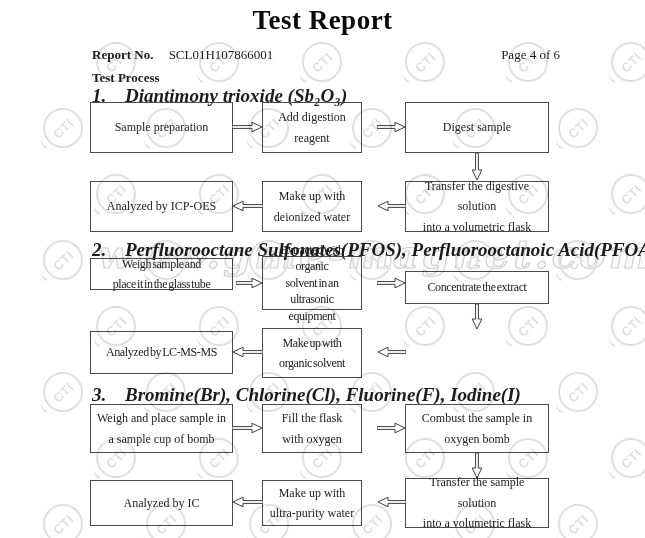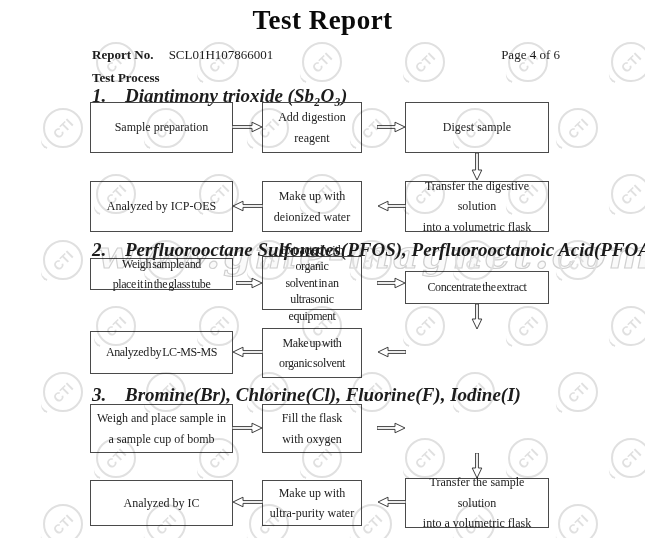--- a/index.html
+++ b/index.html
@@ -163,20 +163,24 @@
   </div>
 
   <div class="box col-l" style="top:404px;height:49px">
       <div>Weigh and place sample in</div>
       <div>a sample cup of bomb</div>
     </div>
   <div class="box col-m" style="top:404px;height:49px">
       <div>Fill the flask</div>
       <div>with oxygen</div>
     </div>
+  <div class="box col-r" style="top:404px;height:49px">
+      <div>Combust the sample in</div>
+      <div>oxygen bomb</div>
+    </div>
 
   <svg class="arr" style="left:232px;top:421px" width="31" height="14" viewBox="0 0 31 14">
       <path d="M0 5.6 H20 V2.2 L30 7 L20 11.8 V8.4 H0 Z" fill="#fff" stroke="#3f3f3f" stroke-width="1"></path>
     </svg>
   <svg class="arr" style="left:377px;top:421px" width="29" height="14" viewBox="0 0 29 14">
       <path d="M0 5.6 H18 V2.2 L28 7 L18 11.8 V8.4 H0 Z" fill="#fff" stroke="#3f3f3f" stroke-width="1"></path>
     </svg>
   <svg class="arr" style="left:470px;top:453px" width="14" height="26" viewBox="0 0 14 26">
       <path d="M5.6 0 V15 H2.2 L7 25 L11.8 15 H8.4 V0 Z" fill="#fff" stroke="#3f3f3f" stroke-width="1"></path>
     </svg>

